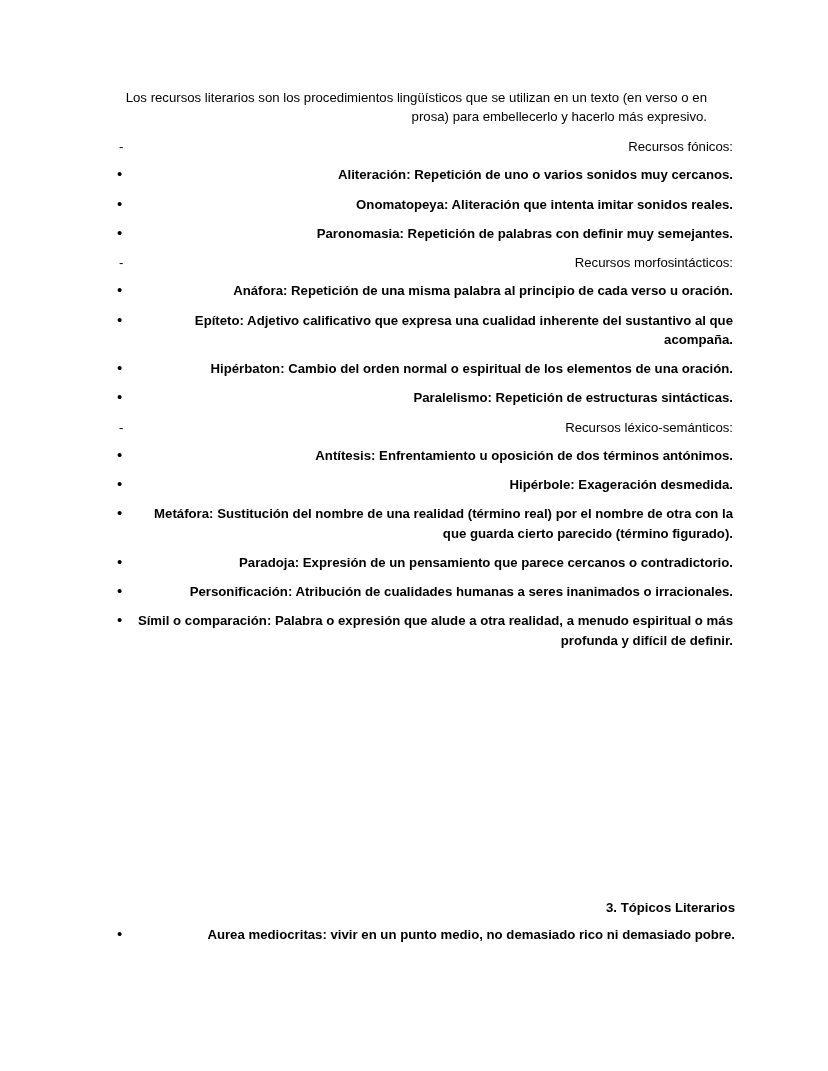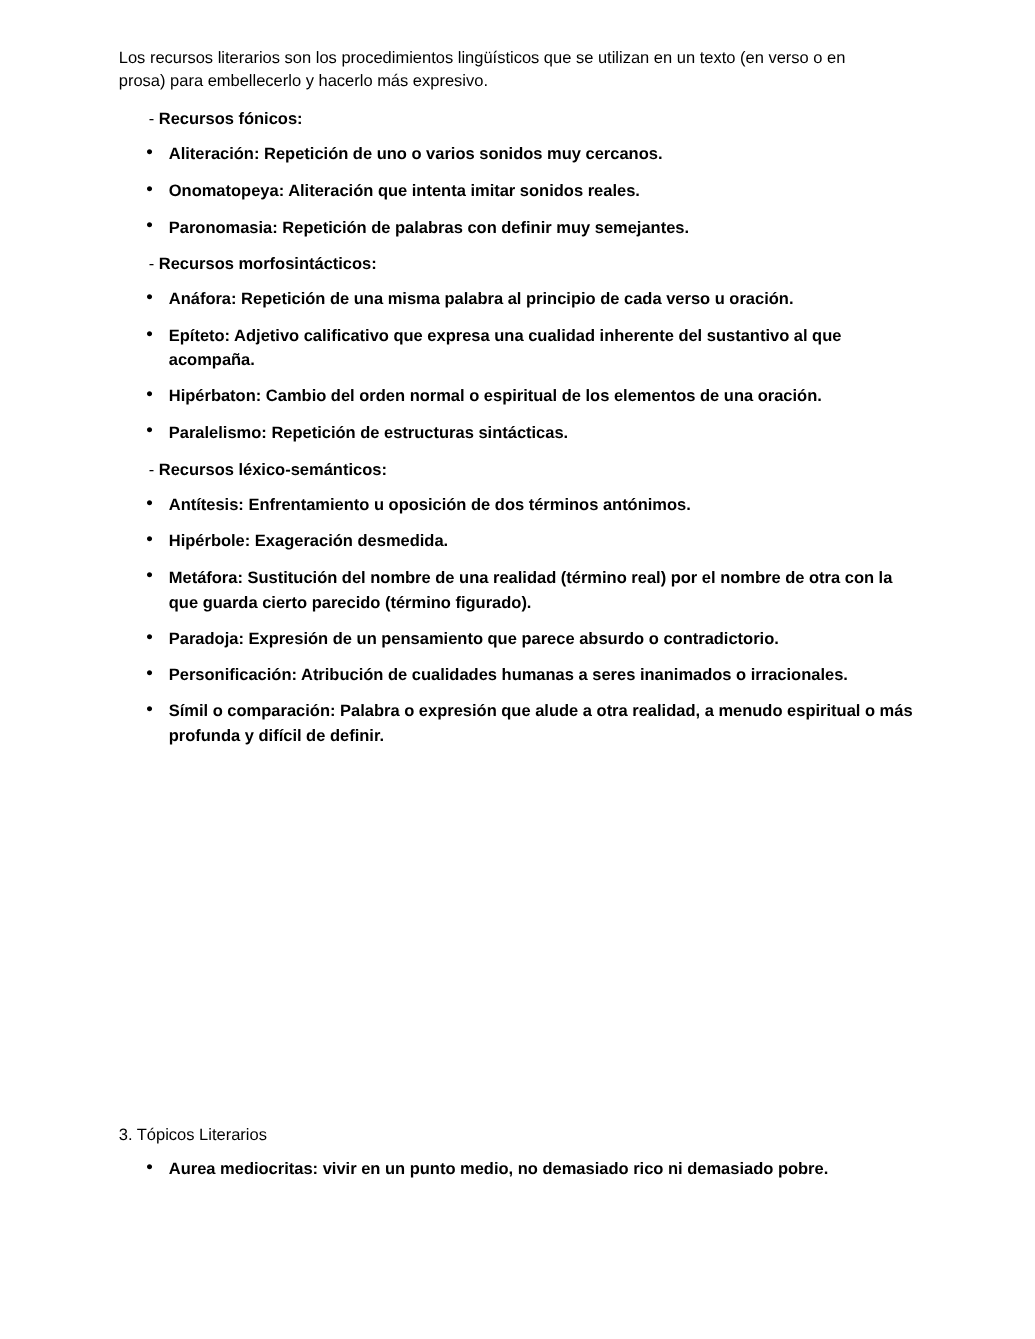--- a/index.html
+++ b/index.html
@@ -13,21 +13,22 @@
     font-family: "Liberation Sans", sans-serif;
     color: #000000;
     -webkit-font-smoothing: antialiased;
   }
   .page {
     position: relative;
     width: 828px;
     height: 812px;
     background: #ffffff;
     box-sizing: border-box;
-    padding: 36px 95px 0 95px;
+    padding: 88px 95px 0 95px;
+    text-align: right;
   }
   .intro {
     font-size: 13.2px;
     line-height: 1.45;
     margin: 0 0 11px 0;
     max-width: 612px;
   }
   .section-list {
     margin: 0;
     padding: 0;
@@ -40,21 +41,21 @@
     font-size: 13.2px;
     line-height: 1.45;
   }
   .dash-item > .dash-marker {
     position: absolute;
     left: 24px;
     top: 0;
     font-size: 13.2px;
   }
   .dash-label {
-    font-weight: bold;
+    font-weight: normal;
     font-size: 13.2px;
   }
   .bullet-list {
     margin: 9px 0 9px 0;
     padding: 0;
     list-style: none;
   }
   .bullet-item {
     position: relative;
     padding-left: 40px;
@@ -71,21 +72,21 @@
     line-height: 1.3;
   }
   .term {
     font-weight: bold;
   }
   .desc {
     font-weight: bold;
   }
   .topics-heading {
     font-size: 13.2px;
-    font-weight: normal;
+    font-weight: bold;
     margin: 0 0 10px 0;
     padding-left: 0;
   }
   .topics-block {
     position: absolute;
     left: 95px;
     top: 900px;
     width: 640px;
   }
   .topics-block .bullet-list {
@@ -155,21 +156,21 @@
       <li class="bullet-item">
         <span class="bullet-marker">•</span>
         <span class="term">Hipérbole:</span><span class="desc"> Exageración desmedida.</span>
       </li>
       <li class="bullet-item">
         <span class="bullet-marker">•</span>
         <span class="term">Metáfora:</span><span class="desc"> Sustitución del nombre de una realidad (término real) por el nombre de otra con la que guarda cierto parecido (término figurado).</span>
       </li>
       <li class="bullet-item">
         <span class="bullet-marker">•</span>
-        <span class="term">Paradoja:</span><span class="desc"> Expresión de un pensamiento que parece absurdo o contradictorio.</span>
+        <span class="term">Paradoja:</span><span class="desc"> Expresión de un pensamiento que parece cercanos o contradictorio.</span>
       </li>
       <li class="bullet-item">
         <span class="bullet-marker">•</span>
         <span class="term">Personificación:</span><span class="desc"> Atribución de cualidades humanas a seres inanimados o irracionales.</span>
       </li>
       <li class="bullet-item">
         <span class="bullet-marker">•</span>
         <span class="term">Símil o comparación:</span><span class="desc"> Palabra o expresión que alude a otra realidad, a menudo espiritual o más profunda y difícil de definir.</span>
       </li>
     </ul>

